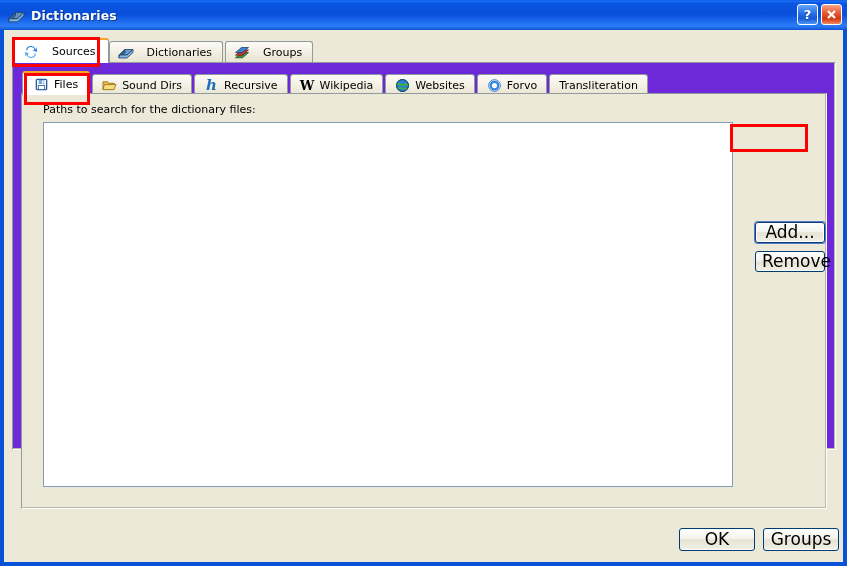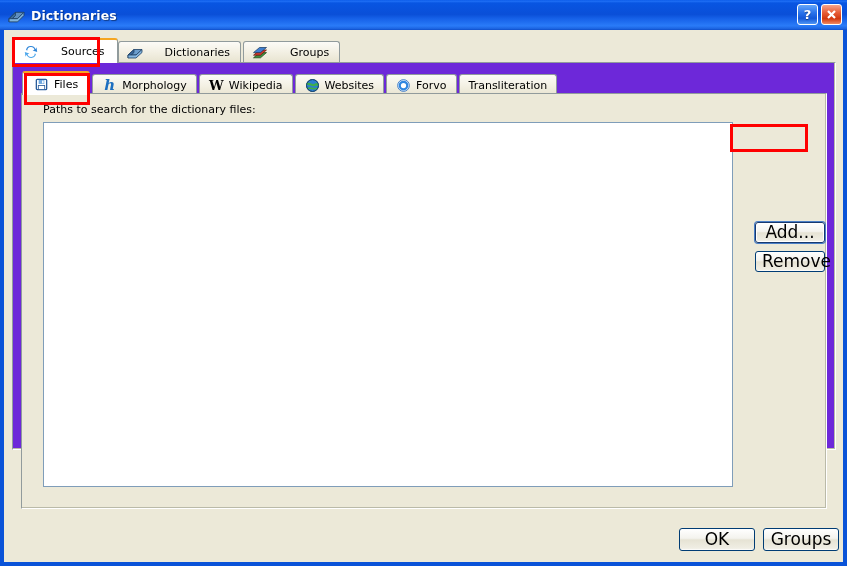--- a/index.html
+++ b/index.html
@@ -99,21 +99,21 @@
     position: absolute;
     left: 10px; top: 9px;
     height: 24px;
     display: flex;
     align-items: flex-end;
   }
   .otab {
     height: 22px;
     display: flex;
     align-items: center;
-    gap: 22px;
+    gap: 13px;
     padding: 0 10px 0 8px;
     border: 1px solid #919b9c;
     border-bottom: none;
     border-radius: 3px 3px 0 0;
     background: linear-gradient(to bottom, #fcfbf7 0%, #f2efe2 52%, #e7e3cf 100%);
     box-sizing: border-box;
     color: #000;
     font-size: 11px;
     white-space: nowrap;
     cursor: pointer;
@@ -359,24 +359,31 @@
         <div class="itab active">
           <svg class="ico" viewBox="0 0 16 16">
             <rect x="2.5" y="2.5" width="11" height="11" rx="1" fill="#ffffff" stroke="#2a5d9c" stroke-width="1.4"></rect>
             <rect x="5" y="3.2" width="6" height="4.2" fill="#6fa8e0"></rect>
             <rect x="8.6" y="3.8" width="1.6" height="3" fill="#ffffff"></rect>
             <rect x="4.6" y="9" width="6.8" height="4.4" fill="#ffffff" stroke="#2a5d9c" stroke-width="0.9"></rect>
           </svg>
           <span>Files</span>
         </div>
 
+        <div class="itab">
+          <svg class="ico" viewBox="0 0 16 16">
+            <path d="M1 4 L6 4 L7.2 5.6 L13 5.6 L13 12 L1 12 Z" fill="#f0c040" stroke="#8a6410" stroke-width="0.8"></path>
+            <path d="M2.6 7 L15 7 L12.6 12.4 L1 12.4 Z" fill="#fbdd7c" stroke="#8a6410" stroke-width="0.8"></path>
+          </svg>
+          <span>Sound Dirs</span>
+        </div>
 
         <div class="itab">
           <span class="ico" style="font-family:'DejaVu Serif', 'Liberation Serif', serif; font-style:italic; font-weight:bold; color:#1d6fc0; font-size:15px; line-height:15px; text-align:center;">h</span>
-          <span>Morphology</span>
+          <span>Recursive</span>
         </div>
 
         <div class="itab">
           <span class="ico" style="font-family:'DejaVu Serif','Liberation Serif',serif; font-weight:bold; color:#000; font-size:13px; line-height:15px; text-align:center;">W</span>
           <span>Wikipedia</span>
         </div>
 
         <div class="itab">
           <svg class="ico" viewBox="0 0 16 16">
             <circle cx="8" cy="8" r="6.4" fill="#2d7fd0" stroke="#12446f" stroke-width="0.9"></circle>

